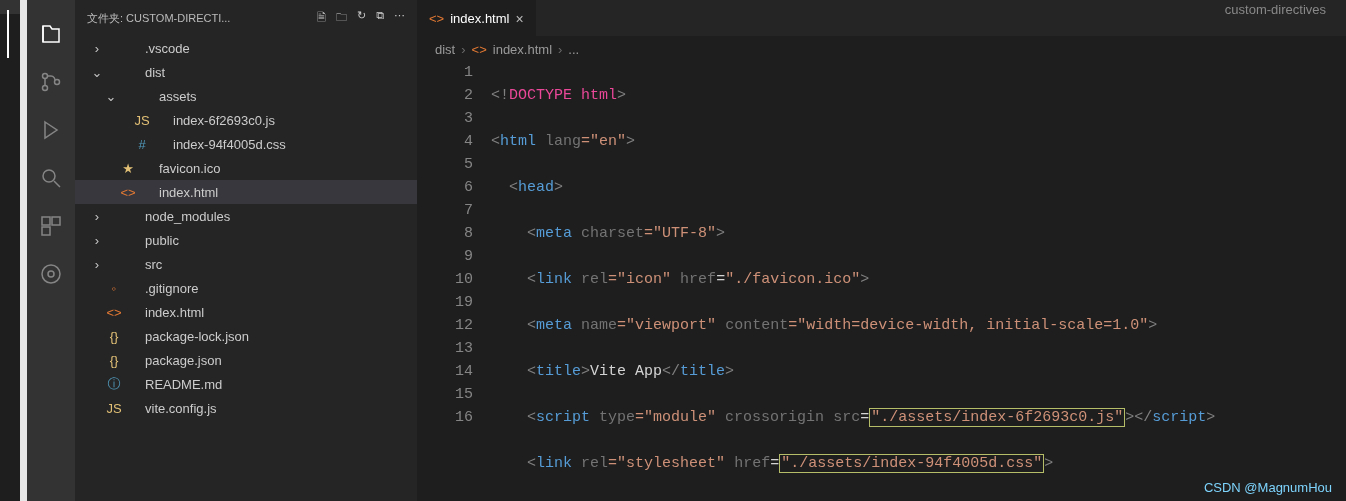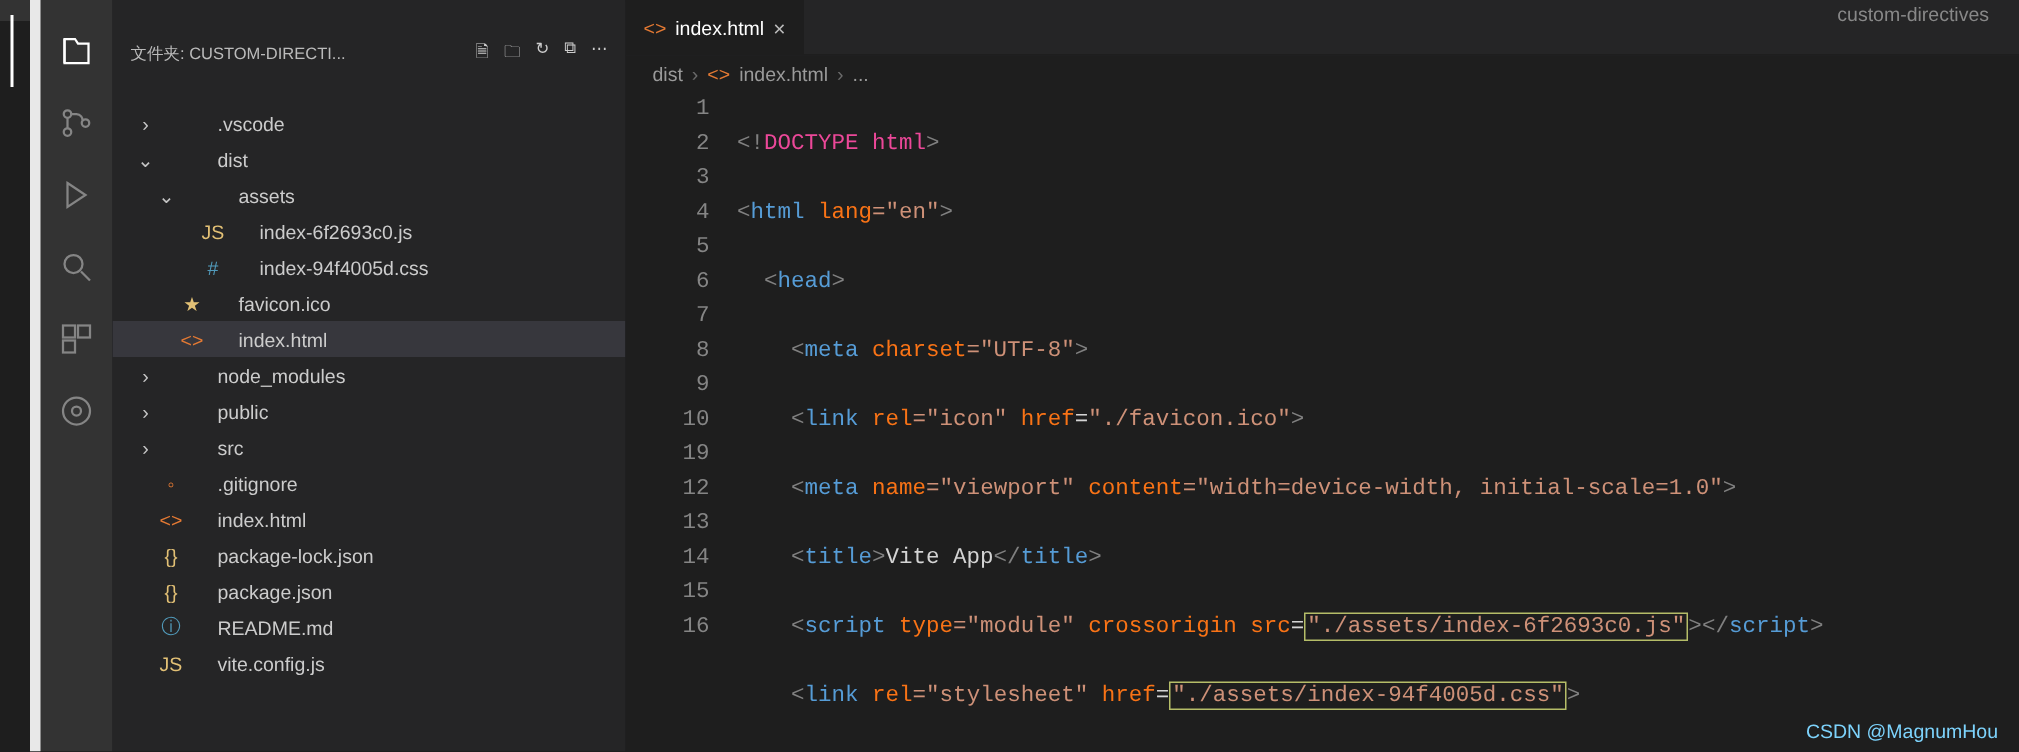--- a/index.html
+++ b/index.html
@@ -5,21 +5,21 @@
 html,body{margin:0;padding:0;height:100%;width:1346px;font-family:"Segoe UI",Arial,sans-serif;font-size:13px;background:#1e1e1e;color:#cccccc;overflow:hidden}
 .root{display:flex;flex-direction:row;height:501px;width:1346px}
 .topbar{height:14px;background:#333333;display:flex;align-items:center;padding:0 10px;color:#999;overflow:hidden}
 .main{flex:1;display:flex;min-height:0}
 .activity{width:48px;background:#333333;display:flex;flex-direction:column;align-items:center;padding-top:10px;border-left:7px solid #e8e8e8}
 .activity .act-item{width:48px;height:48px;display:flex;align-items:center;justify-content:center;color:#858585;cursor:pointer}
 .activity .act-item.active{color:#ffffff}
 .activity .act-item.active::before{content:"";position:absolute;left:7px;width:2px;height:48px;background:#fff}
 .activity svg{width:24px;height:24px}
 .sidebar{width:342px;background:#252526;display:flex;flex-direction:column;min-width:0}
-.sb-head{display:flex;align-items:center;height:36px;padding:17px 12px;color:#bbb;font-size:11px}
+.sb-head{display:flex;align-items:center;height:36px;padding:0 12px;color:#bbb;font-size:11px}
 .sb-head .title{flex:1;white-space:nowrap;overflow:hidden}
 .sb-head .actions{display:flex;gap:10px;color:#ccc}
 .sb-head .actions span{cursor:pointer}
 .tree{flex:1;overflow:auto;padding-bottom:8px}
 .tree-row{display:flex;align-items:center;height:24px;color:#cccccc;cursor:pointer;white-space:nowrap}
 .tree-row.selected{background:#37373d}
 .tree-row .tw{width:16px;display:inline-flex;justify-content:center;color:#c5c5c5}
 .tree-row .ic{width:18px;display:inline-flex;justify-content:center;margin-right:22px}
 .c-js{color:#e2c075}
 .c-css{color:#519aba}
@@ -38,21 +38,21 @@
 .breadcrumb .sep{color:#6a6a6a}
 .breadcrumb .fi{color:#e37933}
 .code{flex:1;display:flex;font-family:Consolas,"Courier New",monospace;font-size:15px;line-height:23px;min-height:0}
 .gutter{width:56px;text-align:right;color:#858585;padding-right:18px;user-select:none}
 .gutter div{height:23px}
 .codebody{flex:1;white-space:pre;overflow:auto;position:relative}
 .codebody .line{height:23px}
 .tok-br{color:#808080}
 .tok-doc{color:#ec4899}
 .tok-tag{color:#569cd6}
-.tok-attr{color:#f97316}
+.tok-attr{color:#737373}
 .tok-str{color:#ce9178}
 .tok-txt{color:#d4d4d4}
 .underline{}
 .box{border:1px solid #b5bd68;padding:0 1px}
 .watermark{position:absolute;right:14px;bottom:6px;color:#7dd3fc;font-size:13px;font-family:"Segoe UI",Arial}
 .toprt{position:absolute;right:20px;top:2px;color:#888;font-size:13px}
 </style>
 </head>
 <body>
 

